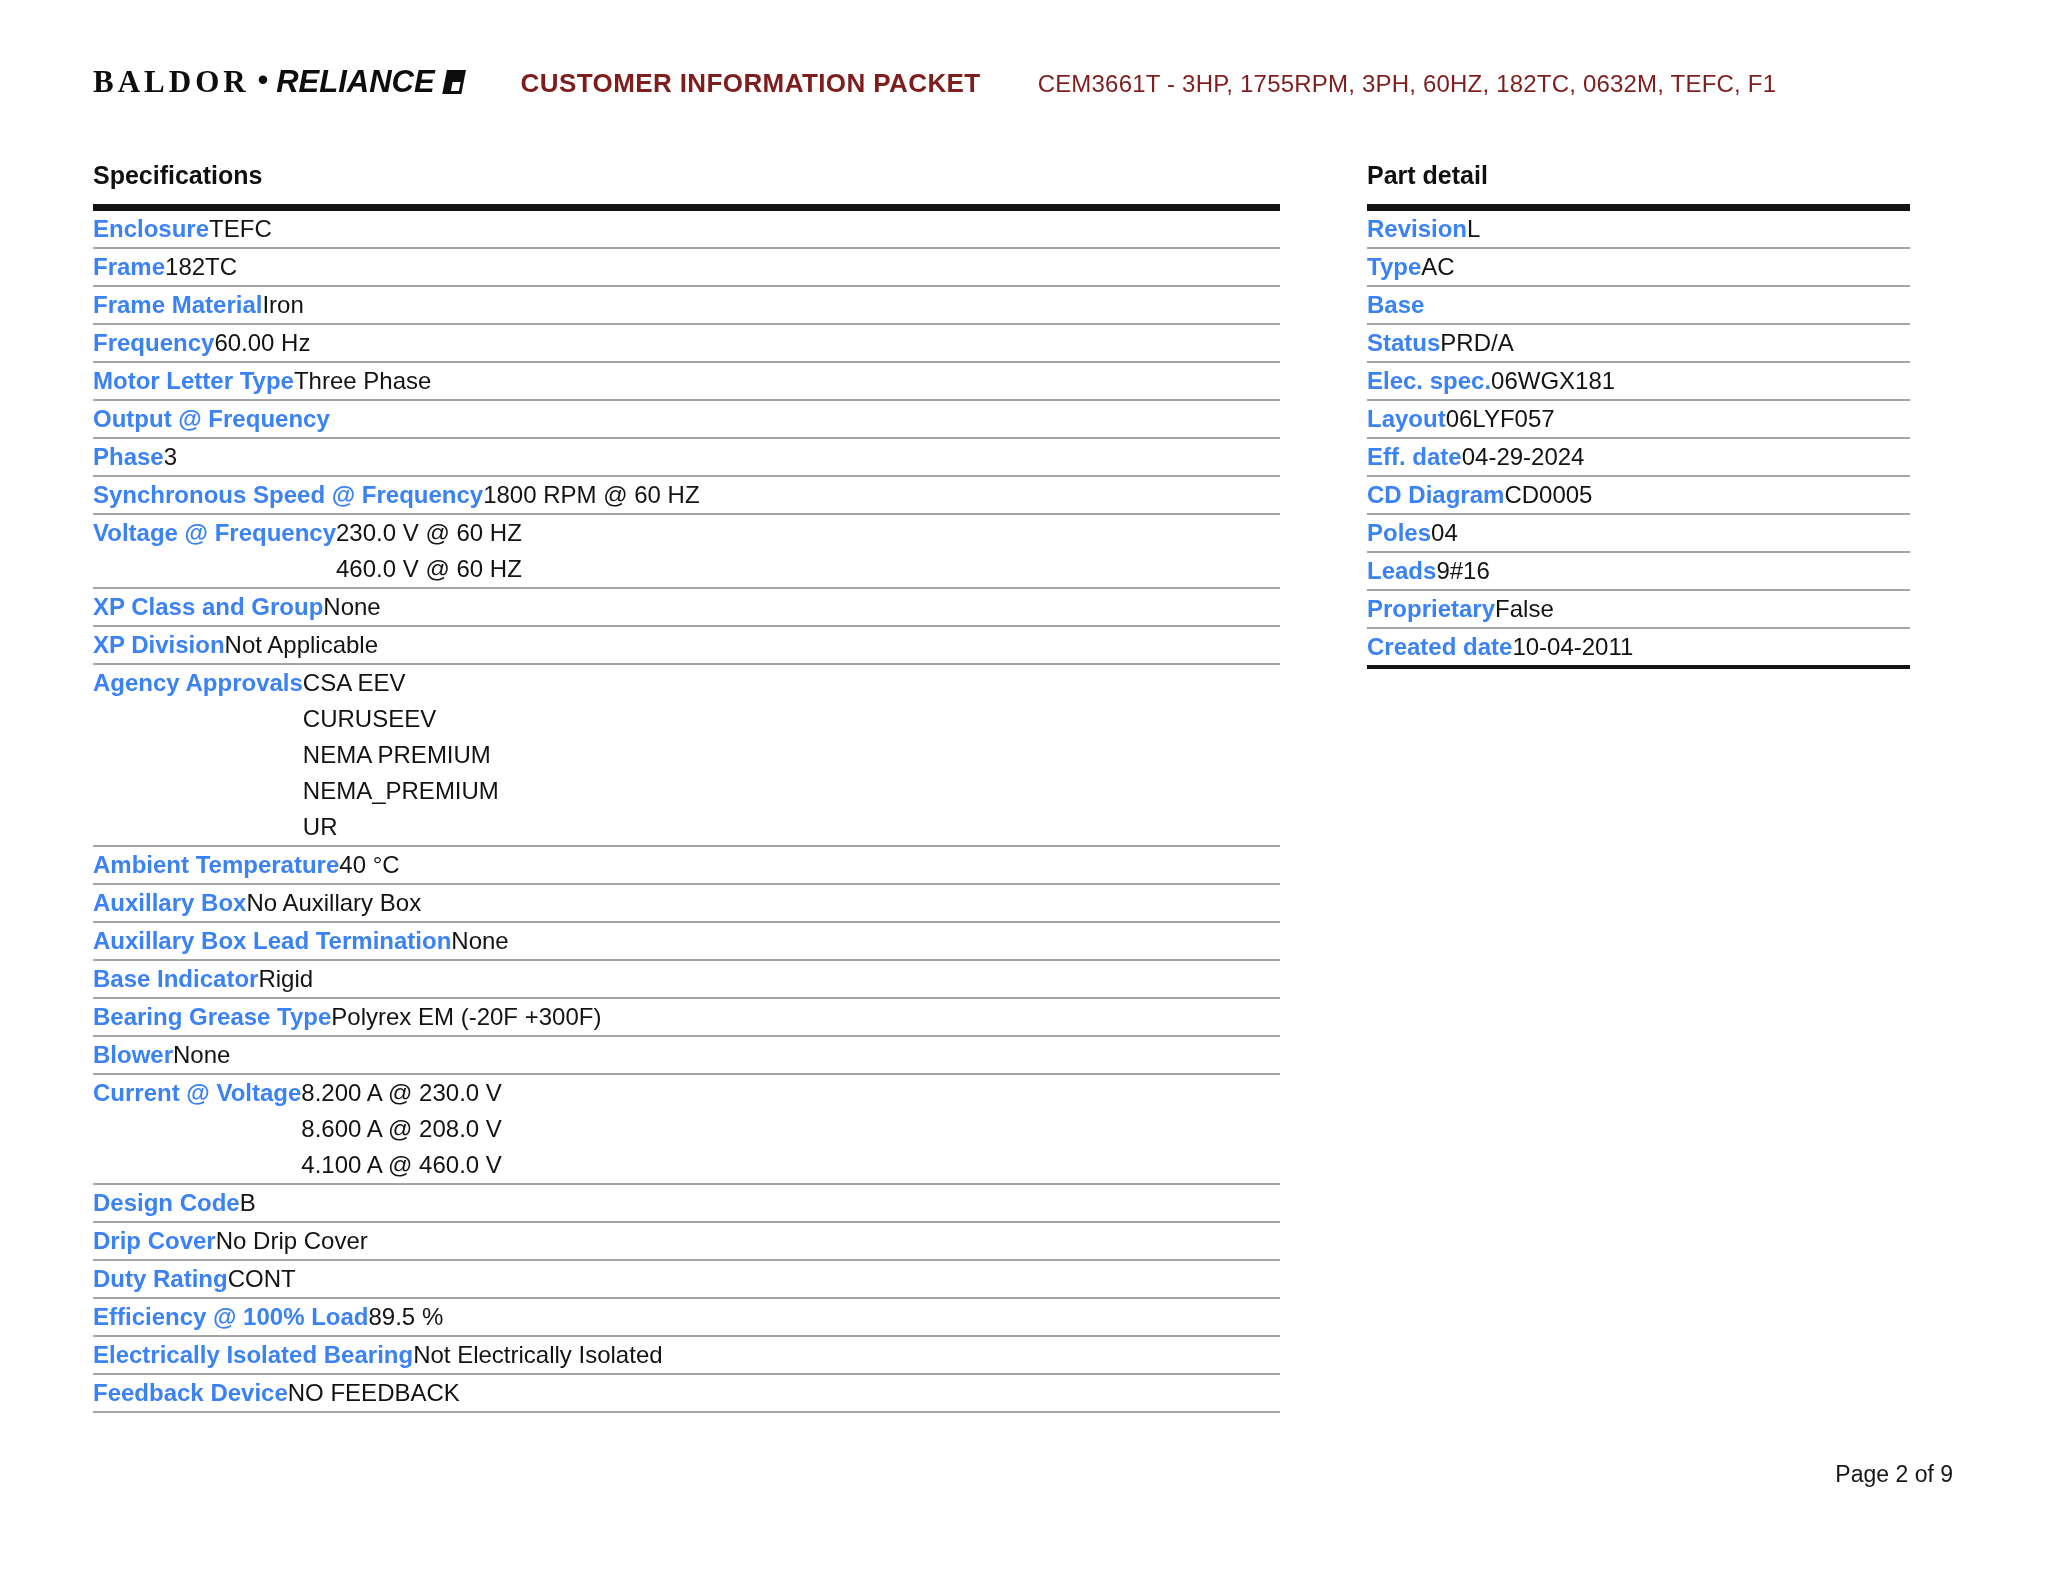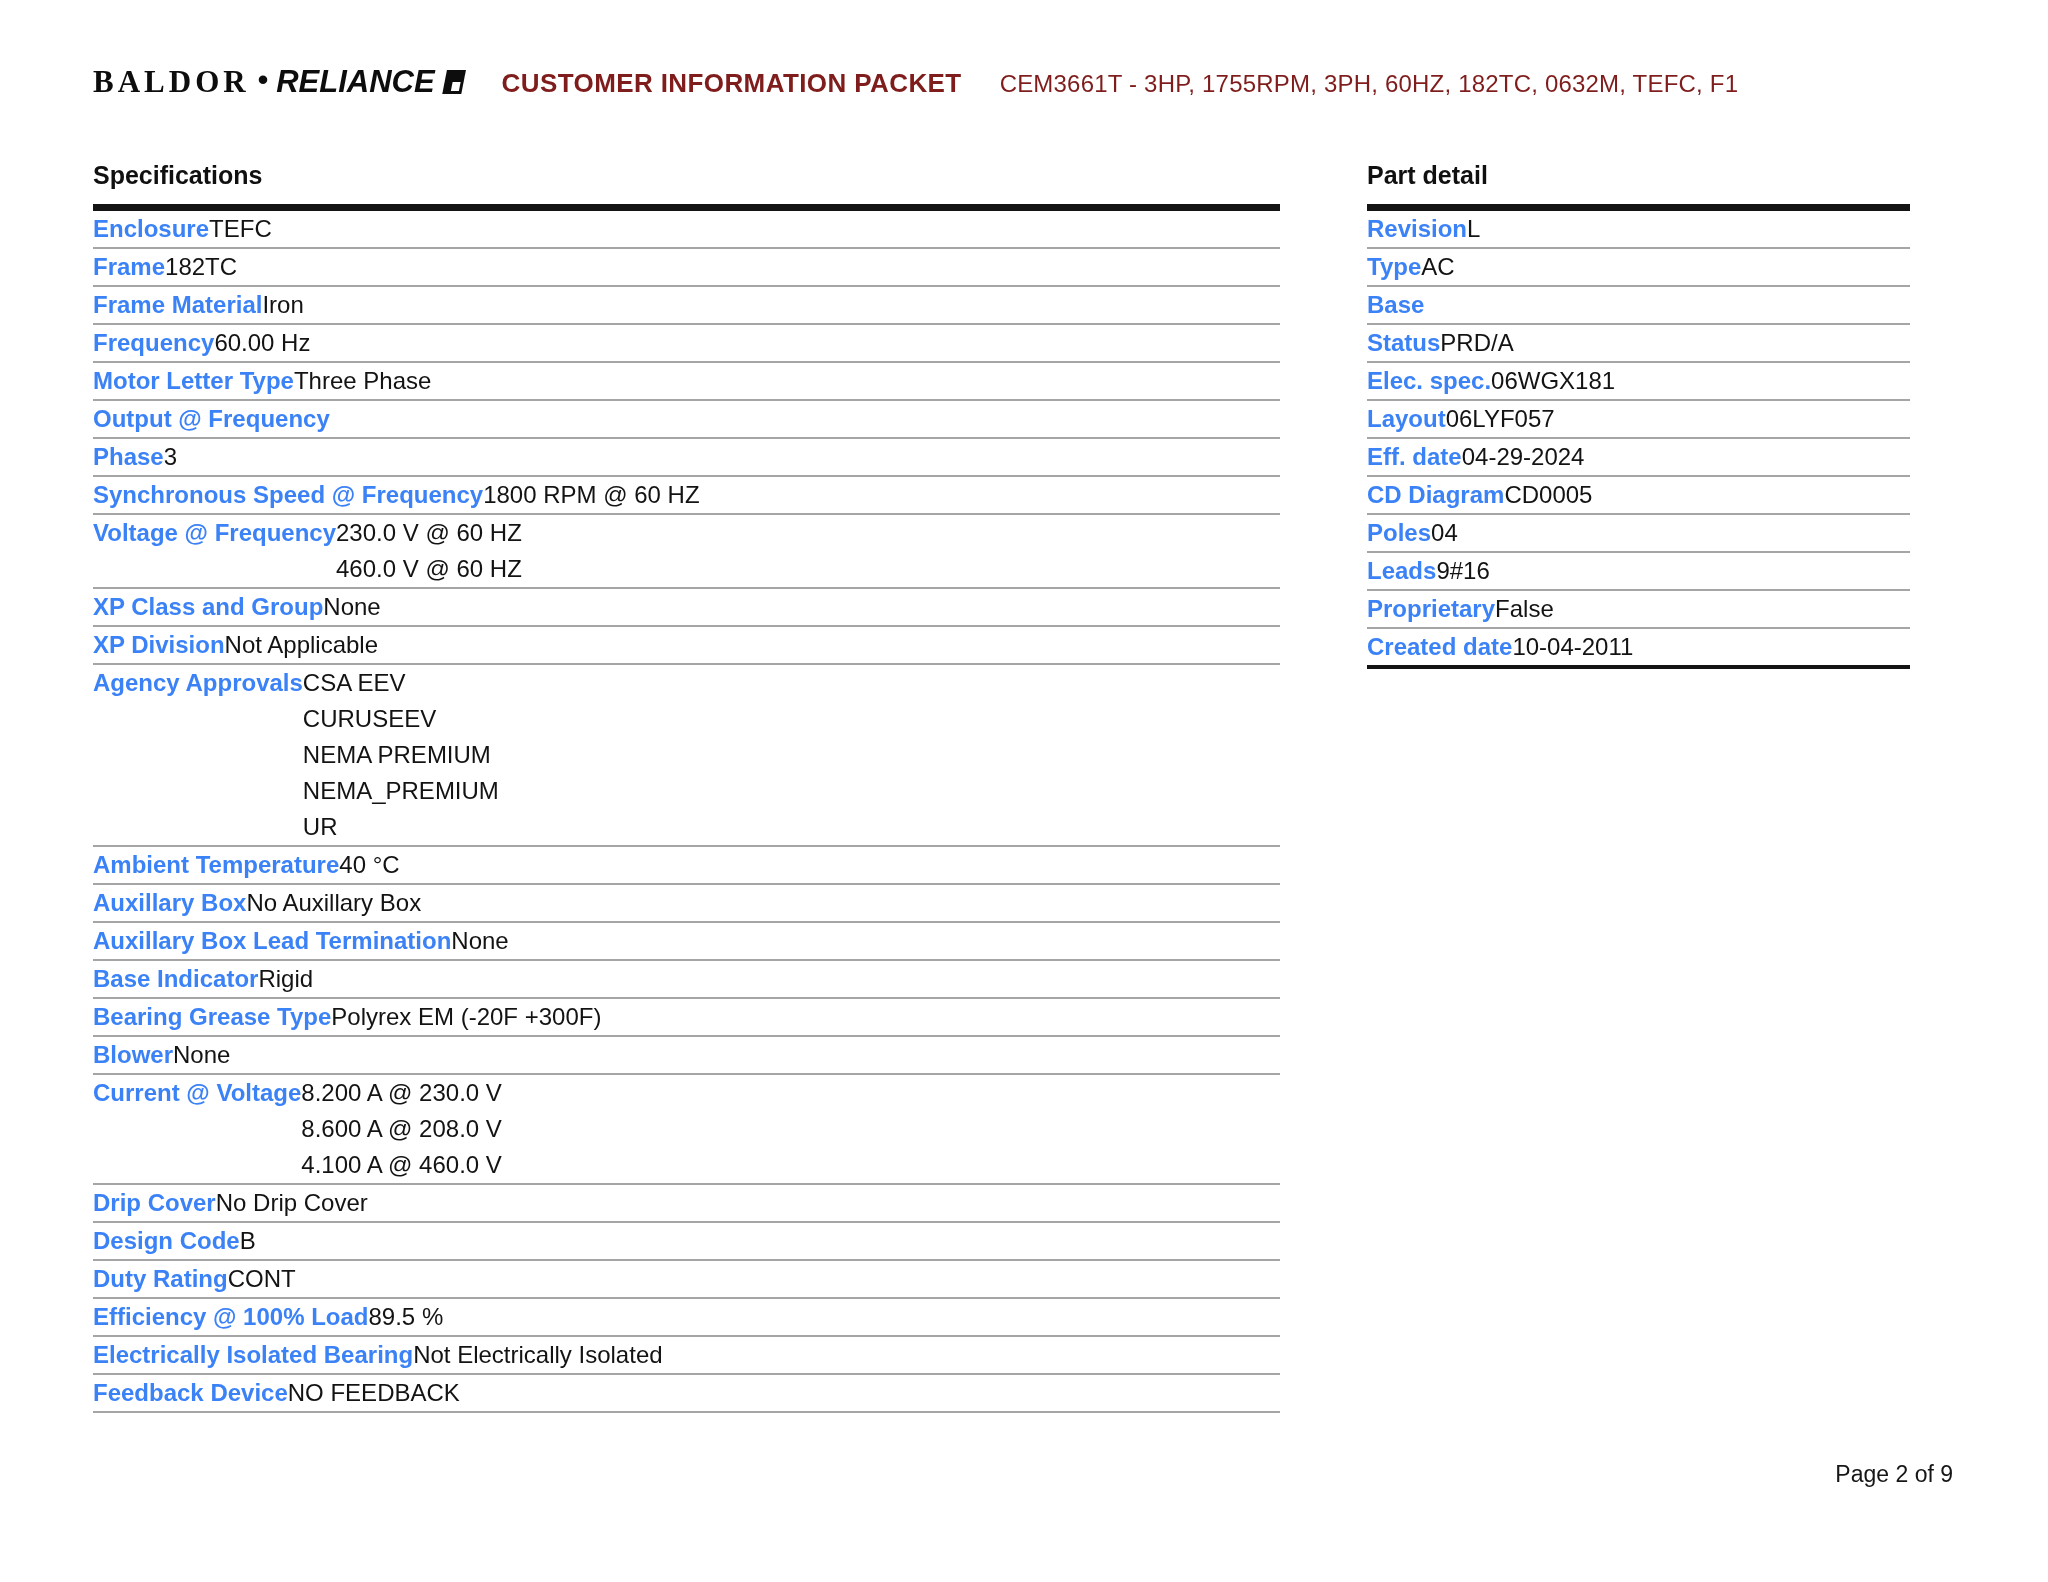--- a/index.html
+++ b/index.html
@@ -7,21 +7,21 @@
     position:relative;
     width:2048px;height:1582px;
     background:#ffffff;
     font-family:"Liberation Sans", sans-serif;
     color:#161616;
     overflow:hidden;
   }
   
   .header{
     position:absolute;left:93px;top:64px;right:90px;
-    display:flex;align-items:baseline;gap:38px;white-space:nowrap;
+    display:flex;align-items:baseline;gap:57px;white-space:nowrap;
   }
   .logo{display:flex;align-items:baseline;gap:8px;}
   .logo-baldor{
     font-family:"Liberation Serif", serif;
     font-weight:700;font-size:31px;letter-spacing:4px;color:#0d0d0d;
   }
   .logo-dot{font-size:30px;font-weight:700;color:#0d0d0d;transform:translateY(-2px);}
   .logo-reliance{
     font-style:italic;font-weight:700;font-size:31px;letter-spacing:0px;color:#0d0d0d;
   }
@@ -195,29 +195,29 @@
         </div>
         <div class="trow">
           <div class="tlabel">Current @ Voltage</div>
           <div class="tvalues">
             <div class="tline">8.200 A @ 230.0 V</div>
             <div class="tline">8.600 A @ 208.0 V</div>
             <div class="tline">4.100 A @ 460.0 V</div>
           </div>
         </div>
         <div class="trow">
+          <div class="tlabel">Design Code</div>
+          <div class="tvalues">
+            <div class="tline">B</div>
+          </div>
+        </div>
+        <div class="trow">
           <div class="tlabel">Drip Cover</div>
           <div class="tvalues">
             <div class="tline">No Drip Cover</div>
-          </div>
-        </div>
-        <div class="trow">
-          <div class="tlabel">Design Code</div>
-          <div class="tvalues">
-            <div class="tline">B</div>
           </div>
         </div>
         <div class="trow">
           <div class="tlabel">Duty Rating</div>
           <div class="tvalues">
             <div class="tline">CONT</div>
           </div>
         </div>
         <div class="trow">
           <div class="tlabel">Efficiency @ 100% Load</div>

